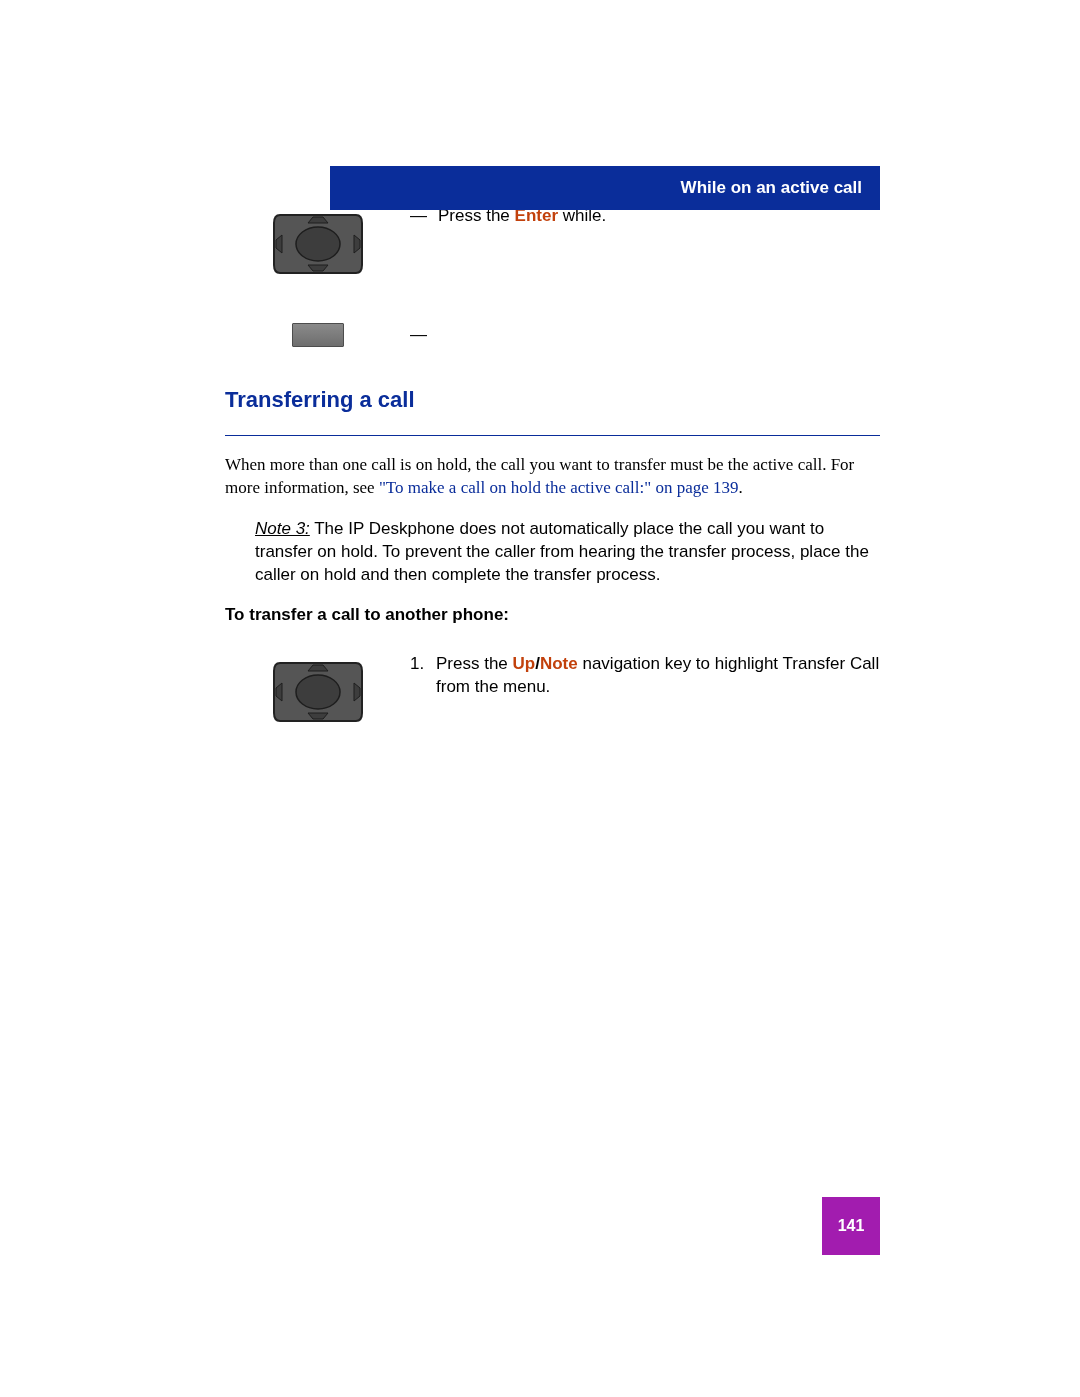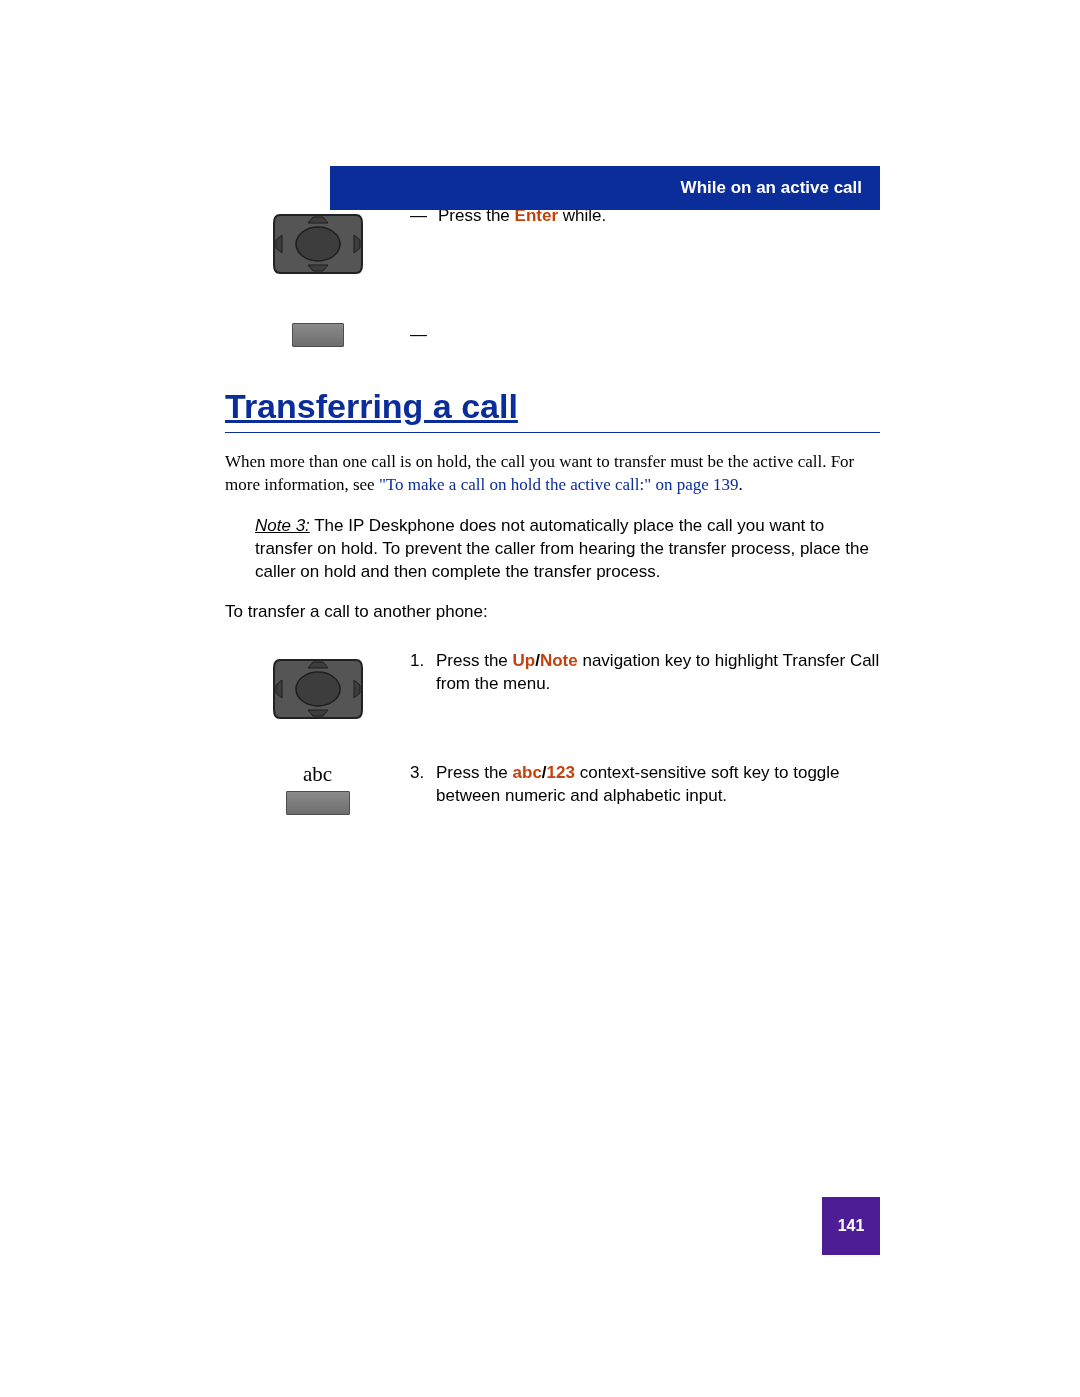--- a/index.html
+++ b/index.html
@@ -54,40 +54,39 @@
   }
   .dash-item {
     display: flex;
   }
   .dash {
     width: 28px;
     flex-shrink: 0;
   }
   h2.section-heading {
     color: #0a2d9a;
-    font-size: 34px;
+    font-size: 22px;
     font-weight: bold;
     margin: 40px 0 4px 0;
     border-bottom: 1.5px solid #0a2d9a;
-    padding-bottom: 6px;
-    text-decoration: underline;
+    padding-bottom: 22px;
   }
   .body-para {
     margin-top: 18px;
     line-height: 1.35;
     font-family: Liberation Serif, serif;
   }
   .link { color: #0a2d9a; }
   .note {
     margin: 18px 0 18px 30px;
     line-height: 1.35;
   }
   .note .note-label { font-style: italic; text-decoration: underline; }
   .subhead {
-    font-weight: normal;
+    font-weight: bold;
     margin-top: 12px;
     margin-bottom: 28px;
   }
   .step-row {
     display: flex;
     align-items: flex-start;
     margin-bottom: 34px;
   }
   .step-row .icon-col {
     width: 185px;
@@ -107,21 +106,21 @@
   }
   .step-num { width: 26px; flex-shrink: 0; }
   .bold-blue { color: #c2410c; font-weight: bold; }
   .bold { font-weight: bold; }
   .page-number-box {
     position: absolute;
     bottom: 142px;
     right: 200px;
     width: 58px;
     height: 58px;
-    background: #4c1d95;
+    background: #a21caf;
     color: #fff;
     font-weight: bold;
     font-size: 16px;
     display: flex;
     align-items: center;
     justify-content: center;
   }
 
   
   .navkey {
@@ -213,32 +212,20 @@
       </div>
       <div class="step-text">
         <span class="step-num">1.</span>
         <span>
           <span>Press the </span><span class="bold-blue">Up</span><span class="bold">/</span><span class="bold-blue">Note</span><span> navigation key to highlight Transfer Call from the menu.</span>
         </span>
       </div>
     </div>
 
 
-    <div class="step-row">
-      <div class="icon-col">
-        <div class="softkey-label">abc</div>
-        <div class="softkey-button"></div>
-      </div>
-      <div class="step-text">
-        <span class="step-num">3.</span>
-        <span>
-          <span>Press the </span><span class="bold-blue">abc</span><span class="bold">/</span><span class="bold-blue">123</span><span> context-sensitive soft key to toggle between numeric and alphabetic input.</span>
-        </span>
-      </div>
-    </div>
 
   </div>
 
   <div class="page-number-box">
     <span>141</span>
   </div>
 
 </div>
 
 </body></html>

